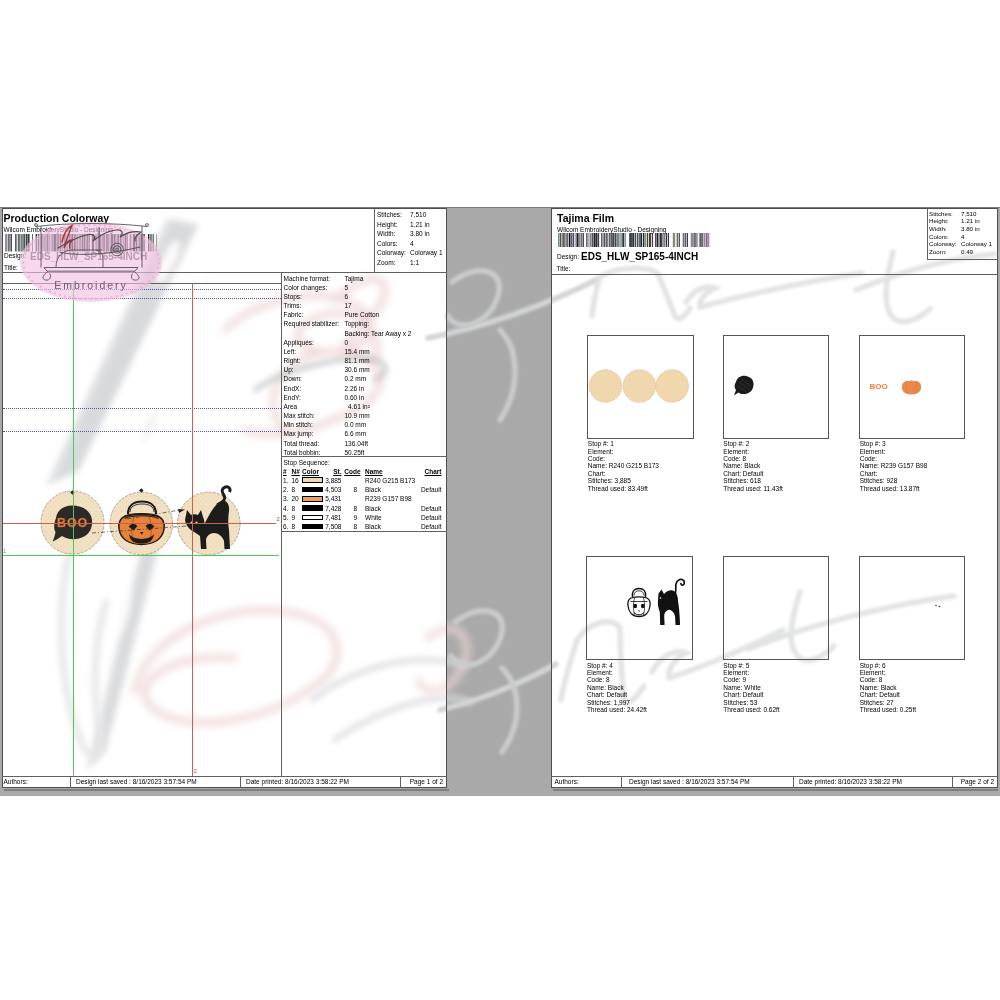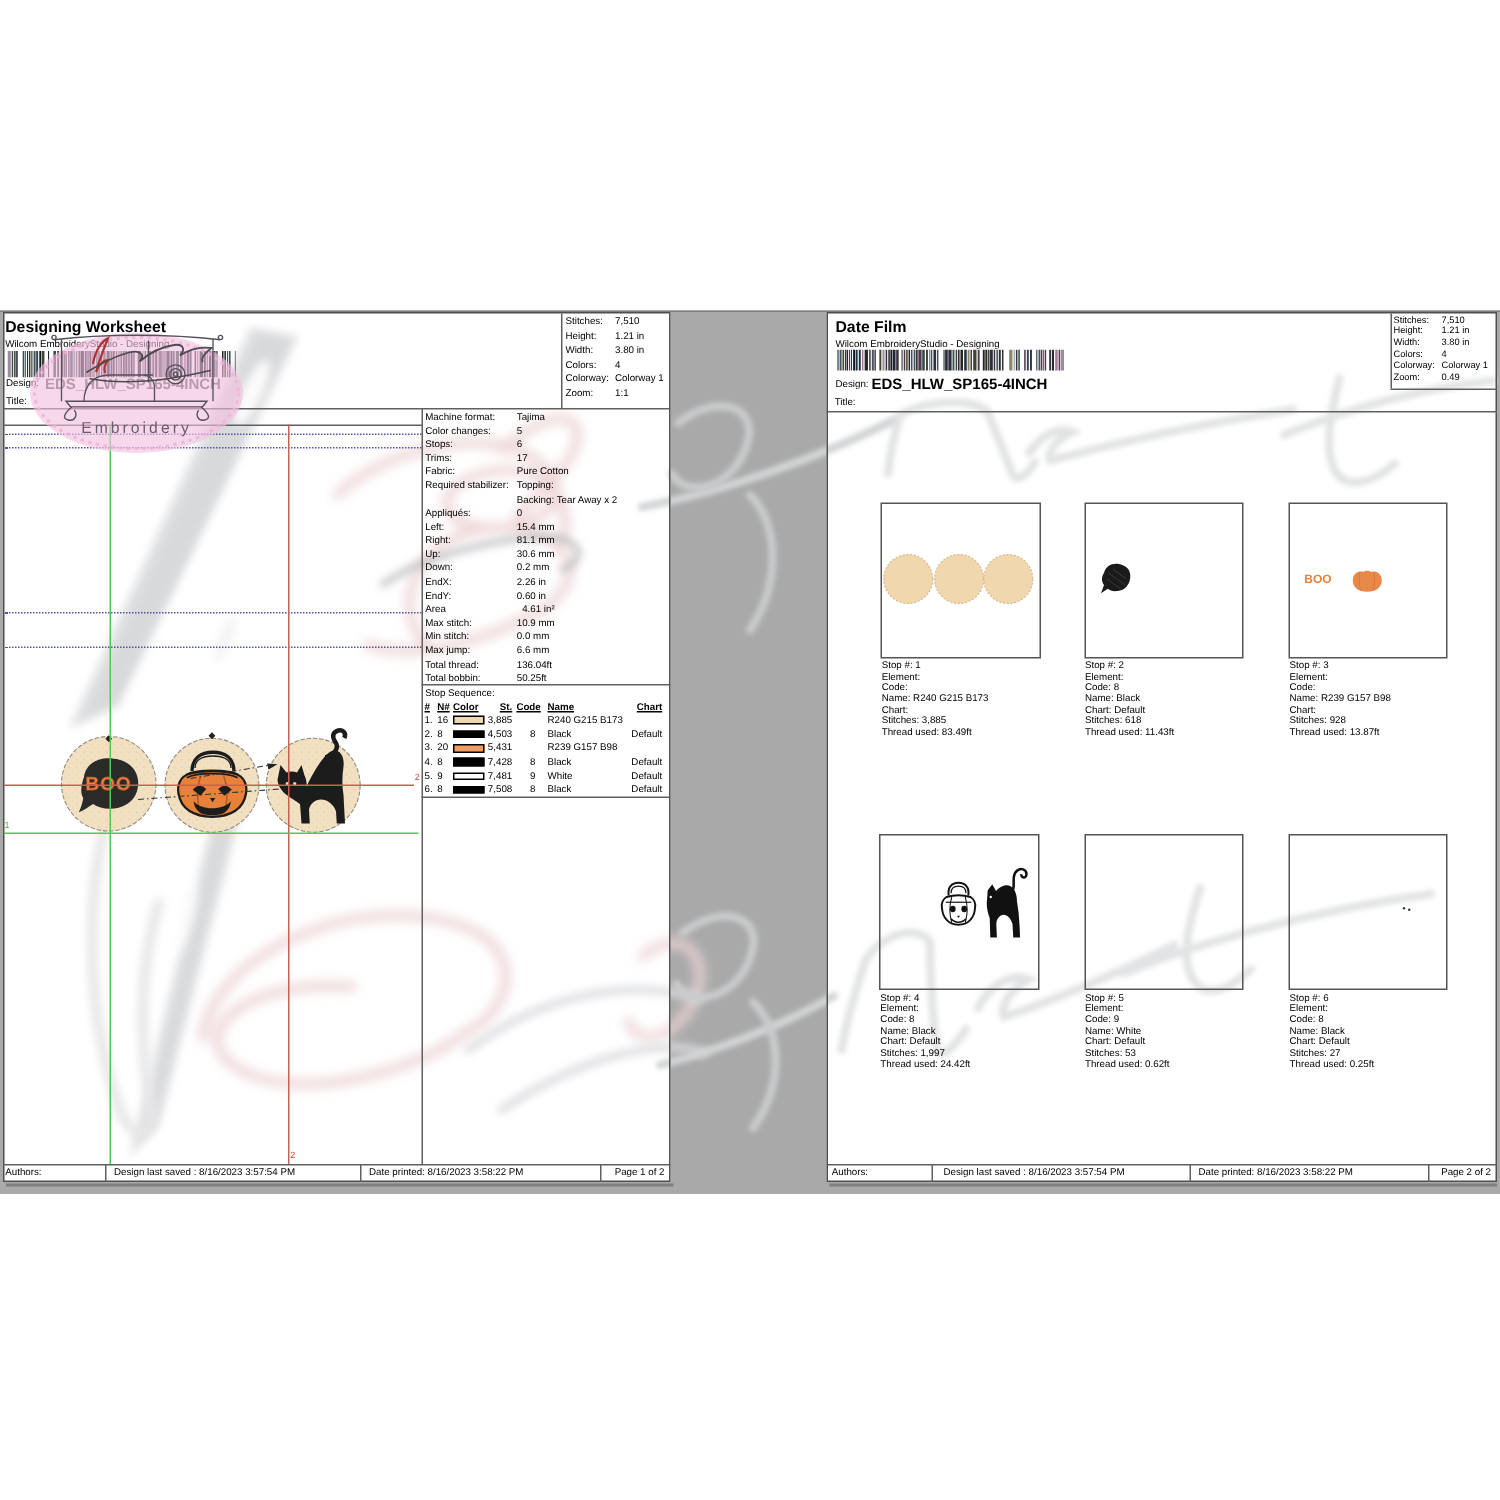--- a/index.html
+++ b/index.html
@@ -96,21 +96,21 @@
 <path d="M452,282 C478,262 506,270 498,296 C490,324 458,334 448,316"></path>
 <path d="M500,330 C520,350 520,390 500,420"></path>
 <path d="M455,622 C481,602 509,610 501,636 C493,664 461,674 451,656"></path>
 <path d="M502,668 C522,688 522,724 502,752"></path>
 </g>
 </g>
 </svg>
 
 <div style="position:absolute;left:2px;top:208px;width:445px;height:580px;border:1px solid #4f4f4f"></div>
 
-<div class="t b" style="left:3.5px;top:212.8px;font-size:10.5px">Designing Worksheet</div>
+<div class="t b" style="left:3.5px;top:212.8px;font-size:10.5px">Production Colorway</div>
 
 <div class="t" style="left:3.5px;top:226.2px;font-size:6.5px">Wilcom EmbroideryStudio - Designing</div>
 
 <svg style="position:absolute;left:5px;top:234px" width="152" height="17.5" viewBox="0 0 152 17.5">
     <rect x="0.00" y="0" width="2.20" height="17.5" fill="#9a8aa0"></rect>
     <rect x="2.80" y="0" width="1.00" height="17.5" fill="#44505a"></rect>
     <rect x="4.40" y="0" width="1.00" height="17.5" fill="#424232"></rect>
     <rect x="5.80" y="0" width="1.00" height="17.5" fill="#1e2430"></rect>
     <rect x="10.10" y="0" width="1.00" height="17.5" fill="#44505a"></rect>
     <rect x="11.50" y="0" width="0.70" height="17.5" fill="#2e4a50"></rect>
@@ -407,21 +407,21 @@
 <div class="t" style="left:3.5px;top:778.3px;font-size:6.5px">Authors:</div>
 
 <div class="t" style="left:76px;top:778.3px;font-size:6.5px">Design last saved : 8/16/2023 3:57:54 PM</div>
 
 <div class="t" style="left:246px;top:778.3px;font-size:6.5px">Date printed: 8/16/2023 3:58:22 PM</div>
 
 <div class="t" style="left:383px;top:778.3px;font-size:6.5px;width:60px;text-align:right">Page 1 of 2</div>
 
 <div style="position:absolute;left:551px;top:208px;width:447px;height:580px;border:1px solid #4f4f4f"></div>
 
-<div class="t b" style="left:557px;top:212.5px;font-size:10.5px">Date Film</div>
+<div class="t b" style="left:557px;top:212.5px;font-size:10.5px">Tajima Film</div>
 
 <div class="t" style="left:557px;top:225.7px;font-size:6.5px">Wilcom EmbroideryStudio - Designing</div>
 
 <svg style="position:absolute;left:558px;top:233px" width="152" height="14.4" viewBox="0 0 152 14.4">
     <rect x="0.00" y="0" width="1.30" height="14.4" fill="#6a8a8e"></rect>
     <rect x="1.70" y="0" width="1.30" height="14.4" fill="#44505a"></rect>
     <rect x="3.60" y="0" width="1.00" height="14.4" fill="#424232"></rect>
     <rect x="5.20" y="0" width="0.70" height="14.4" fill="#262626"></rect>
     <rect x="6.30" y="0" width="1.00" height="14.4" fill="#262626"></rect>
     <rect x="7.90" y="0" width="0.70" height="14.4" fill="#503a4a"></rect>

